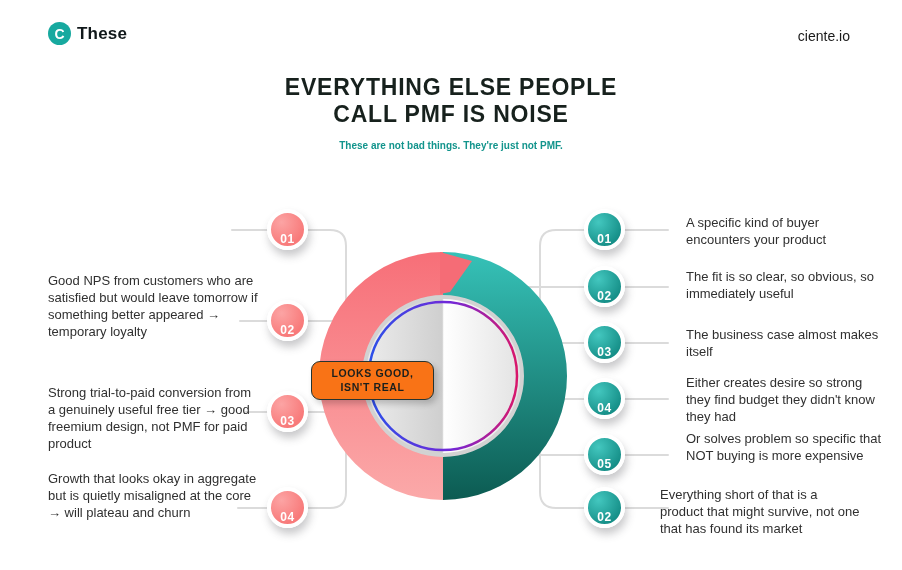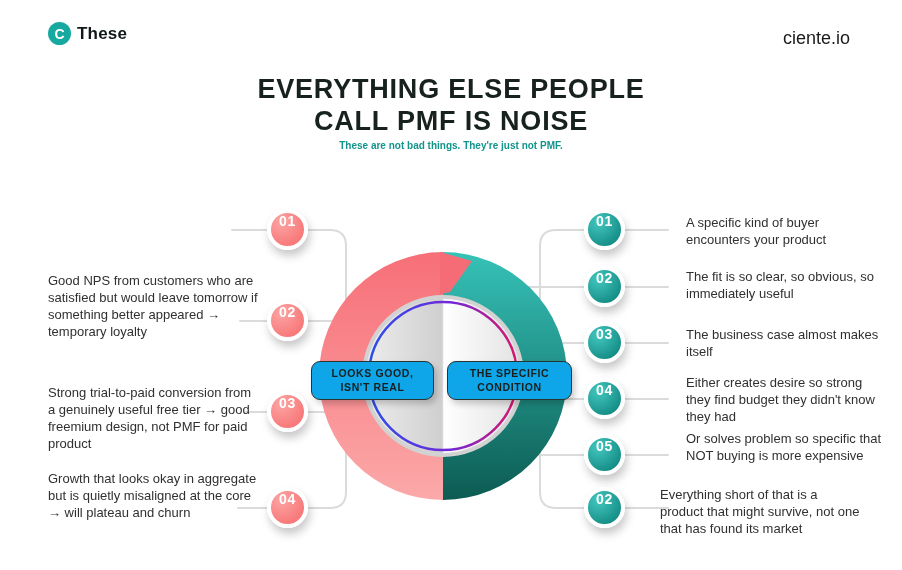--- a/index.html
+++ b/index.html
@@ -13,40 +13,40 @@
   }
   
   .logo { position: absolute; left: 48px; top: 22px; display: flex; align-items: center; gap: 6px; }
   .logo-mark {
     width: 23px; height: 23px; border-radius: 50%;
     background: #17a99f; color: #fff;
     display: flex; align-items: center; justify-content: center;
     font-size: 14px; font-weight: bold;
   }
   .logo-text { font-size: 17px; font-weight: bold; color: #10181a; letter-spacing: .2px; }
-  .site-link { position: absolute; right: 52px; top: 28px; font-size: 18px; color: #1a1a1a; }
+  .site-link { position: absolute; right: 52px; top: 28px; font-size: 14px; color: #1a1a1a; }
   .title { position: absolute; left: 0; right: 0; top: 74px; text-align: center;
-    font-size: 27px; font-weight: bold; color: #17211d; letter-spacing: .8px; line-height: 1.18; }
+    font-size: 23px; font-weight: bold; color: #17211d; letter-spacing: .8px; line-height: 1.18; }
   .subtitle { position: absolute; left: 0; right: 0; top: 140px; text-align: center;
     font-size: 10px; font-weight: bold; color: #12948c; }
   
   .art { position: absolute; left: 0; top: 0; }
   
   .num-badge {
     position: absolute; width: 41px; height: 41px;
     border: 4px solid #ffffff; border-radius: 50%;
-    display: flex; align-items: flex-start; justify-content: center;
-    color: #ffffff; font-size: 14px; font-weight: bold; letter-spacing: .6px;
+    display: flex; align-items: flex-end; justify-content: center;
+    color: #ffffff; font-size: 12px; font-weight: bold; letter-spacing: .6px;
     box-shadow: 2px 6px 9px rgba(60,60,70,.28);
   }
   .num-badge.pink { background: radial-gradient(circle at 32% 28%, #fca4a4, #f87a7a 72%); }
   .num-badge.teal { background: radial-gradient(circle at 32% 28%, #43c7bf, #148d86 78%); }
   
   .pill {
-    position: absolute; background: #0ea5e9;
+    position: absolute; background: #f97316;
     border: 1.5px solid #273430; border-radius: 9px;
     display: flex; flex-direction: column; align-items: center; justify-content: center;
     font-size: 10.5px; font-weight: bold; color: #1a1f1d; letter-spacing: .6px;
     line-height: 1.3; text-align: center;
     box-shadow: 3px 4px 6px rgba(0,0,0,.20);
   }
   
   .item { position: absolute; font-size: 13px; color: #303030; line-height: 1.32; }
   .item.left  { width: 213px; }
   .item.right { width: 200px; }
@@ -109,24 +109,20 @@
     <path d="M440,252 L472,261 L450,292 L440,294 Z" fill="#f56c76"></path>
 
     <circle cx="443" cy="376" r="79" fill="url(#discGrad)" stroke="#d2d2d2" stroke-width="4"></circle>
     <circle cx="443" cy="376" r="74" fill="none" stroke="url(#ringGrad)" stroke-width="2.5"></circle>
   </svg>
 
   <div class="pill" style="left:311px; top:361px; width:123px; height:39px;">
     <span>LOOKS GOOD,</span>
     <span>ISN'T REAL</span>
   </div>
-  <div class="pill" style="left:447px; top:361px; width:125px; height:39px;">
-    <span>THE SPECIFIC</span>
-    <span>CONDITION</span>
-  </div>
 
   <div class="num-badge pink" style="left:267px; top:209px;">
       <span>01</span>
     </div>
   <div class="num-badge pink" style="left:267px; top:300px;">
       <span>02</span>
     </div>
   <div class="num-badge pink" style="left:267px; top:391px;">
       <span>03</span>
     </div>

